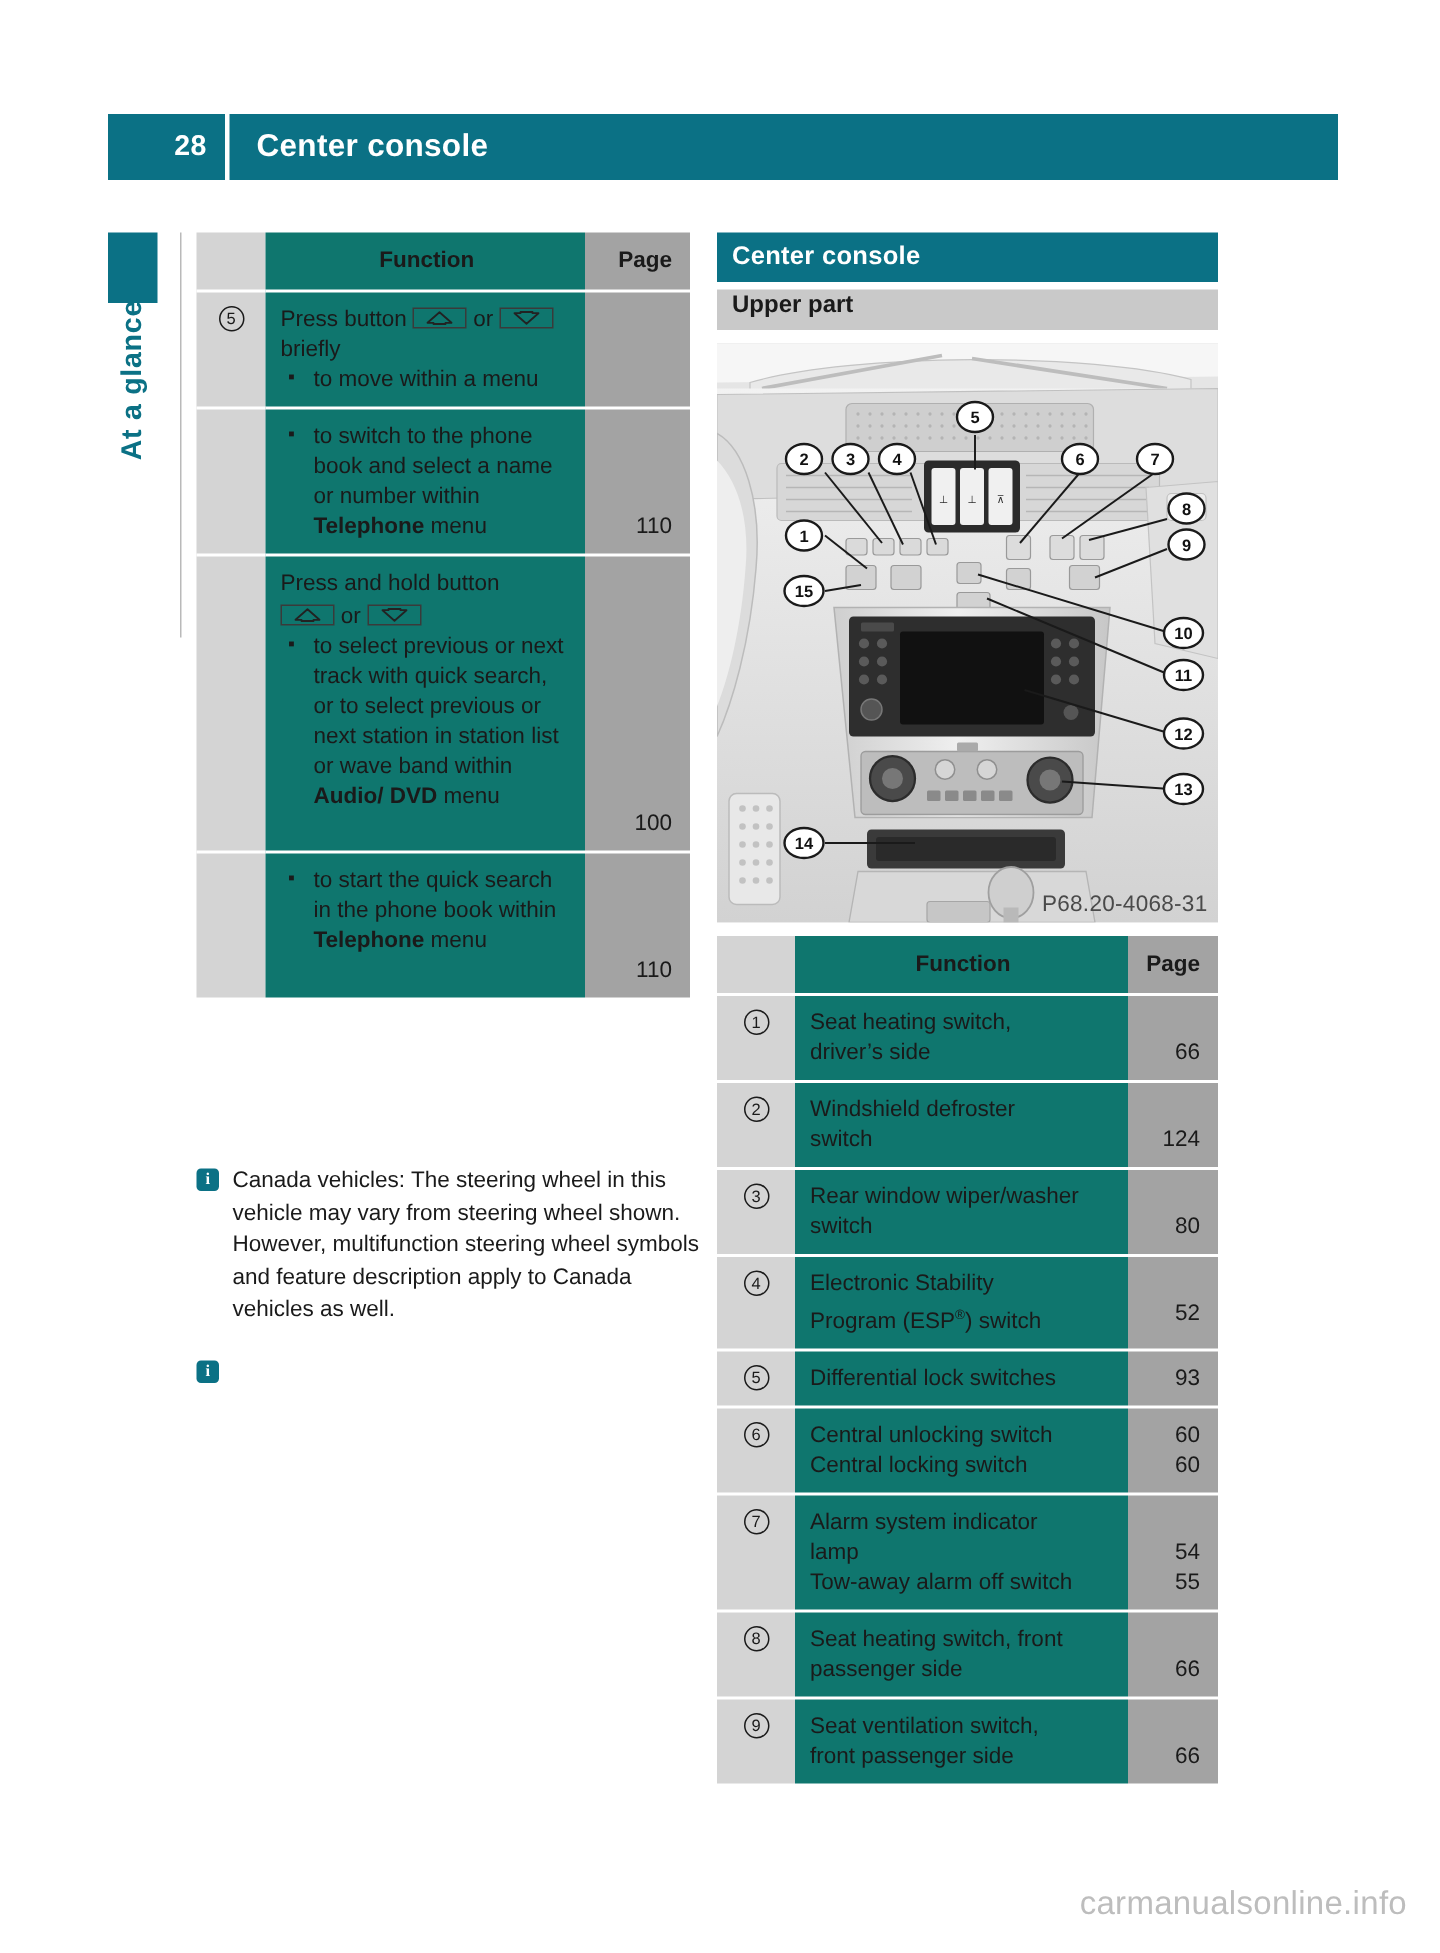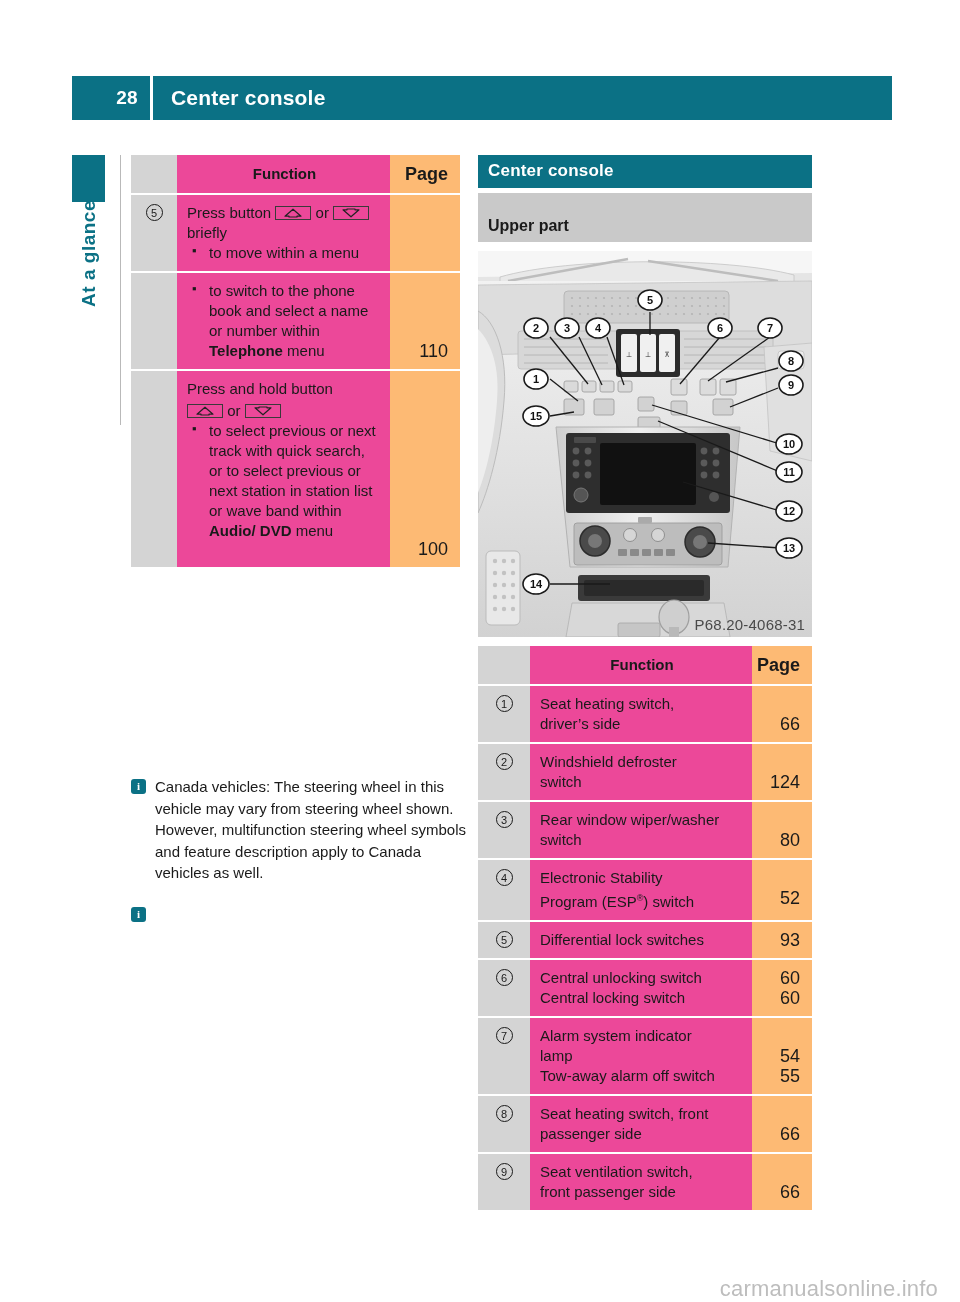--- a/index.html
+++ b/index.html
@@ -110,30 +110,30 @@
     padding: 0;
     vertical-align: top;
   }
   .ftable .c-idx {
     background: #d4d4d4;
     text-align: center;
     font-size: 15px;
     padding: 8px 0 8px 0;
   }
   .ftable .c-txt {
-    background: #ec4899;
+    background: #0f766e;
     font-size: 15px;
     line-height: 20px;
     padding: 8px 8px 8px 10px;
     margin-left: 35px;
   }
   .ftable .c-pg {
-    background: #fdba74;
+    background: #a3a3a3;
     text-align: right;
-    font-size: 18px;
+    font-size: 15px;
     line-height: 20px;
     padding: 8px 12px 8px 0;
   }
   .ftable thead .c-idx,
   .ftable thead .c-txt,
   .ftable thead .c-pg {
     font-weight: bold;
     padding-top: 9px;
     padding-bottom: 9px;
   }
@@ -238,21 +238,21 @@
     font-size: 17px;
     font-weight: bold;
     padding: 6px 10px 7px 10px;
     letter-spacing: 0.2px;
   }
   .bar-gray {
     background: #c9c9c9;
     color: #1a1a1a;
     font-size: 16px;
     font-weight: bold;
-    padding: 24px 10px 7px 10px;
+    padding: 2px 10px 7px 10px;
     margin-top: 5px;
   }
 
   
   .illus {
     position: relative;
     margin-top: 9px;
     width: 334px;
     height: 386px;
     background: #e3e3e3;
@@ -266,21 +266,21 @@
     font-size: 15px;
     color: #4a4a4a;
     font-family: "Liberation Sans", sans-serif;
     letter-spacing: 0.2px;
   }
 
   
   .watermark {
     position: absolute;
     right: 22px;
-    bottom: 0;
+    bottom: 20px;
     font-size: 22px;
     color: #bdbdbd;
     letter-spacing: 0.2px;
   }
 
   .sup { font-size: 9px; vertical-align: super; }
 </style>
 </head>
 <body>
 
@@ -373,20 +373,32 @@
           <ul class="blist">
             <li><span>to select previous or next track with quick search, or to select previous or next station in station list or wave band within </span><span class="bold">Audio/ DVD</span><span> menu</span></li>
           </ul>
         </td>
         <td class="c-pg">
           <div style="height:160px"></div>
           <span>100</span>
         </td>
       </tr>
 
+      <tr class="row-sep">
+        <td class="c-idx">&nbsp;</td>
+        <td class="c-txt">
+          <ul class="blist">
+            <li><span>to start the quick search in the phone book within </span><span class="bold">Telephone</span><span> menu</span></li>
+          </ul>
+        </td>
+        <td class="c-pg">
+          <div style="height:60px"></div>
+          <span>110</span>
+        </td>
+      </tr>
     </tbody>
   </table>
 </div>
 
 <div class="notes">
   <div class="note">
     <span class="note-icon">i</span>
     <span>Canada vehicles: The steering wheel in this vehicle may vary from steering wheel shown. However, multifunction steering wheel symbols and feature description apply to Canada vehicles as well.</span>
   </div>
   <div class="note">

